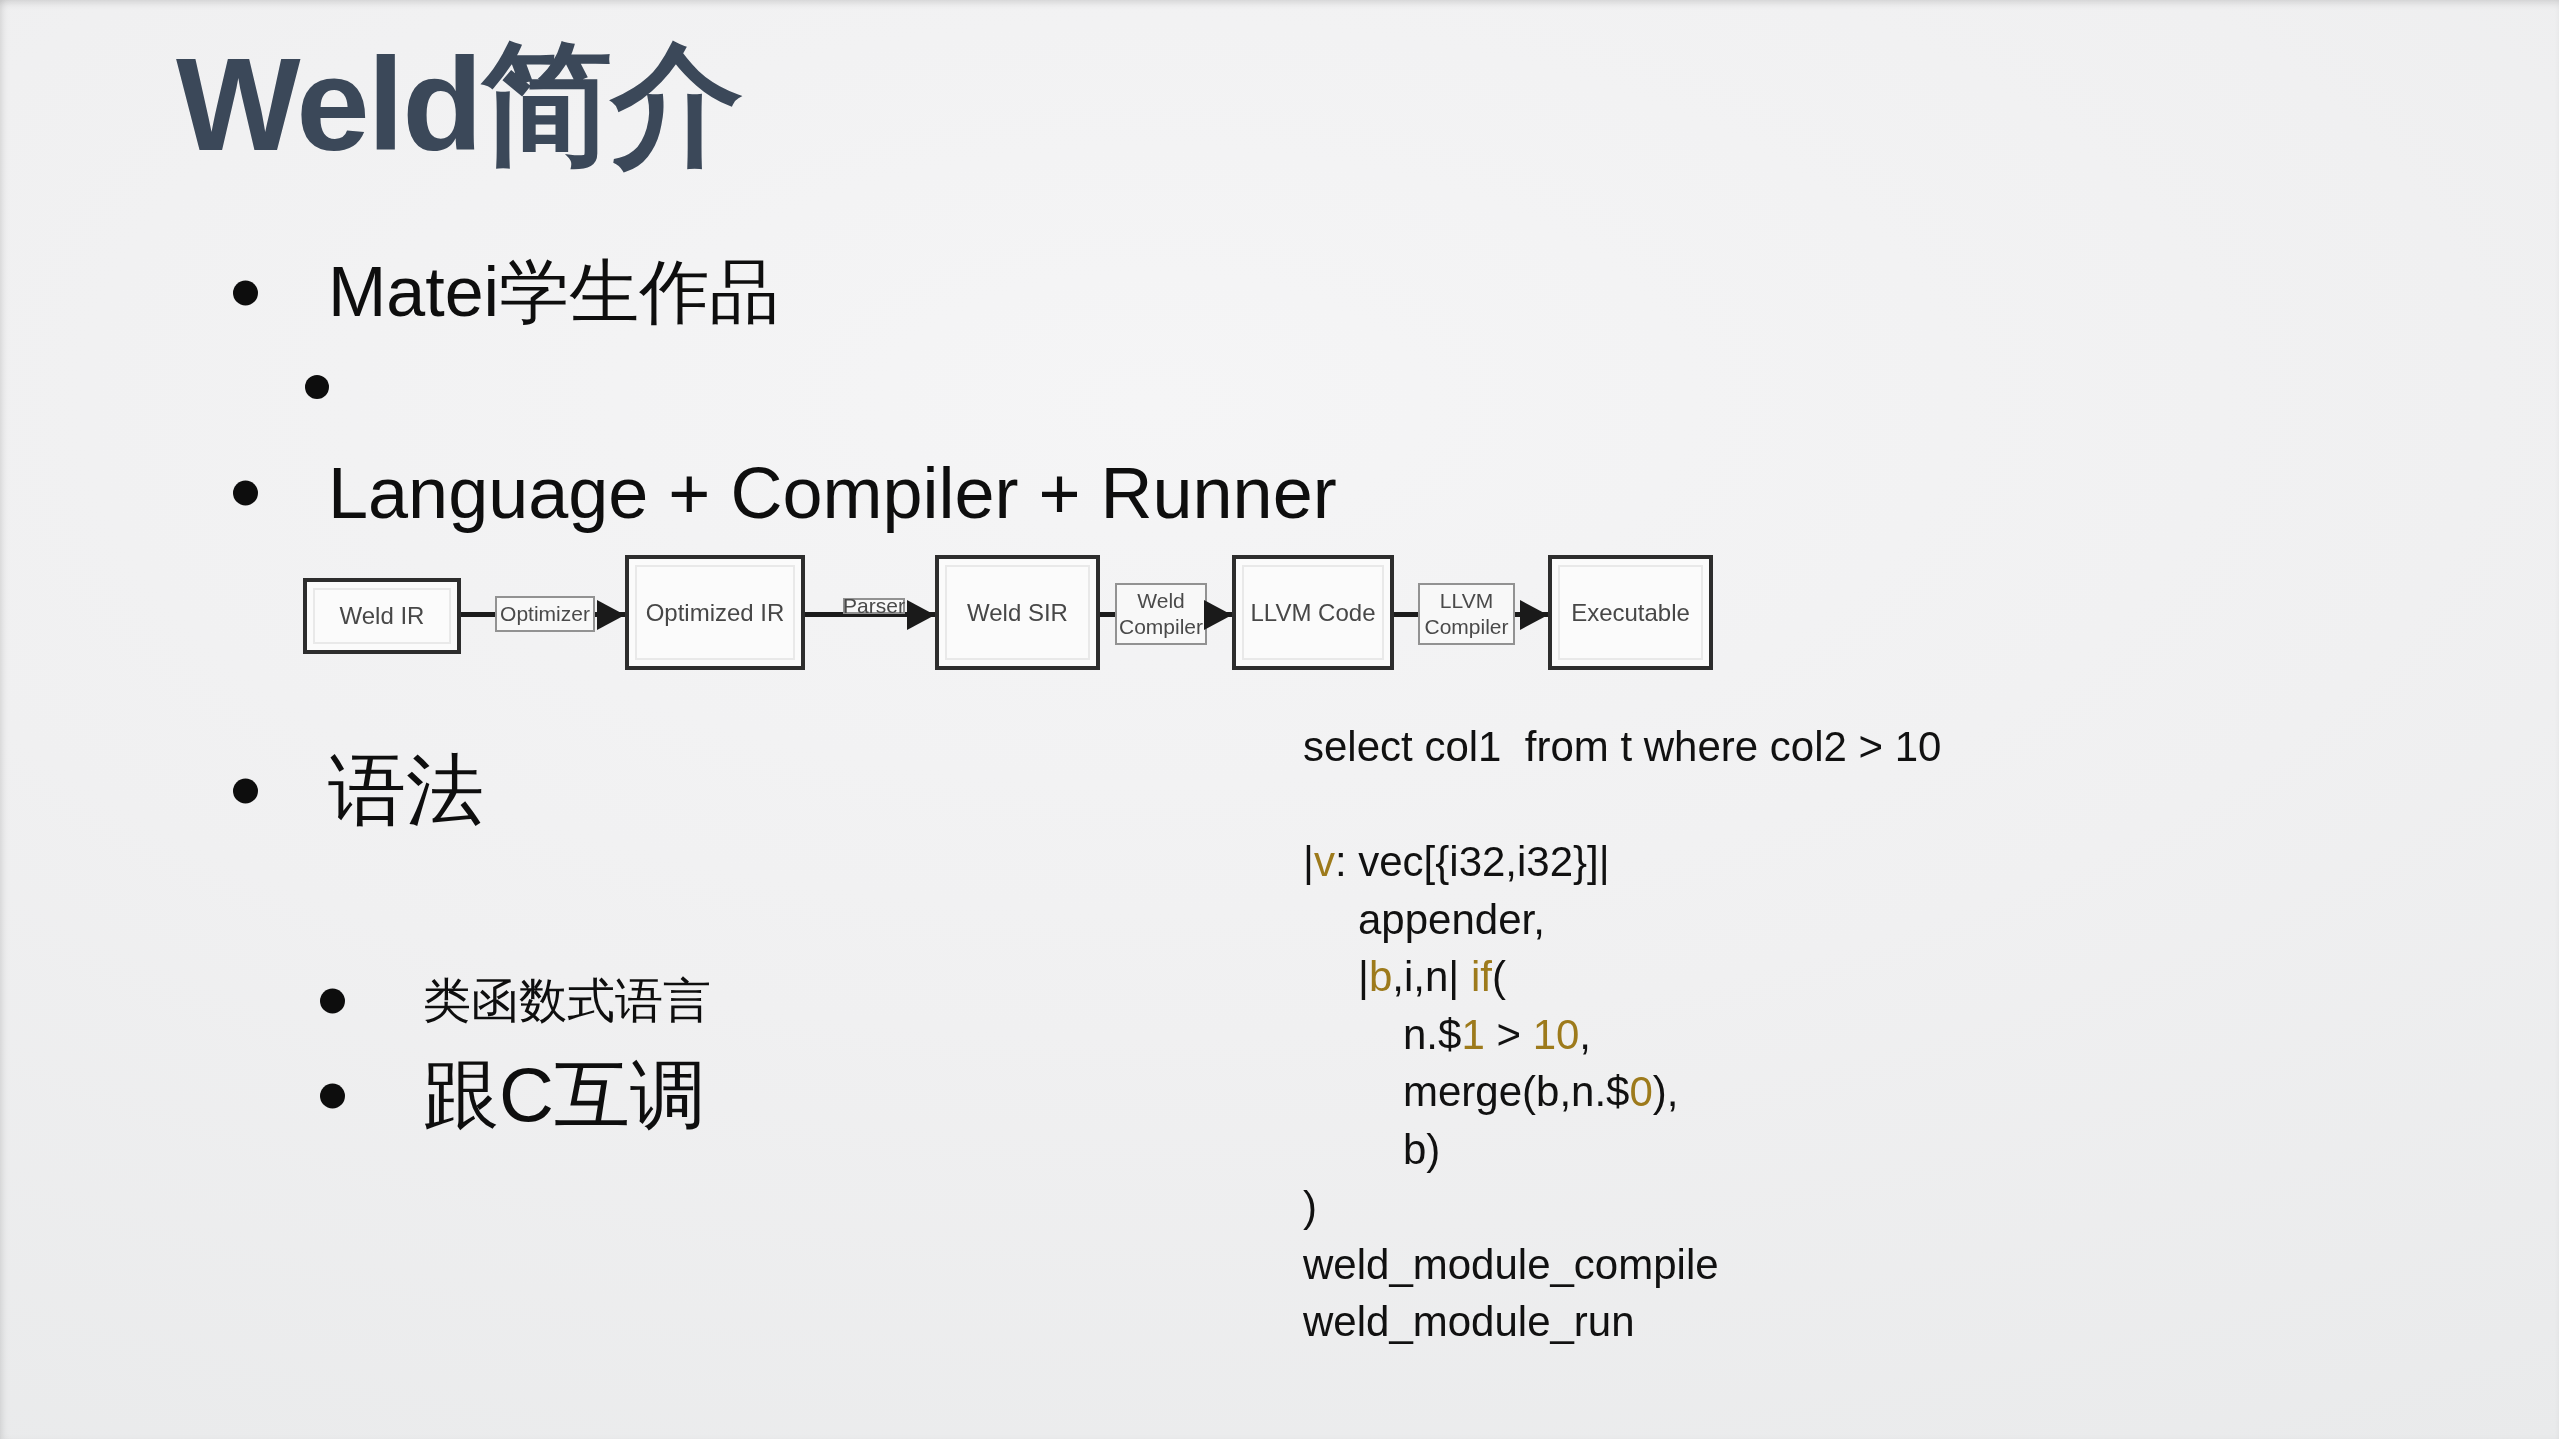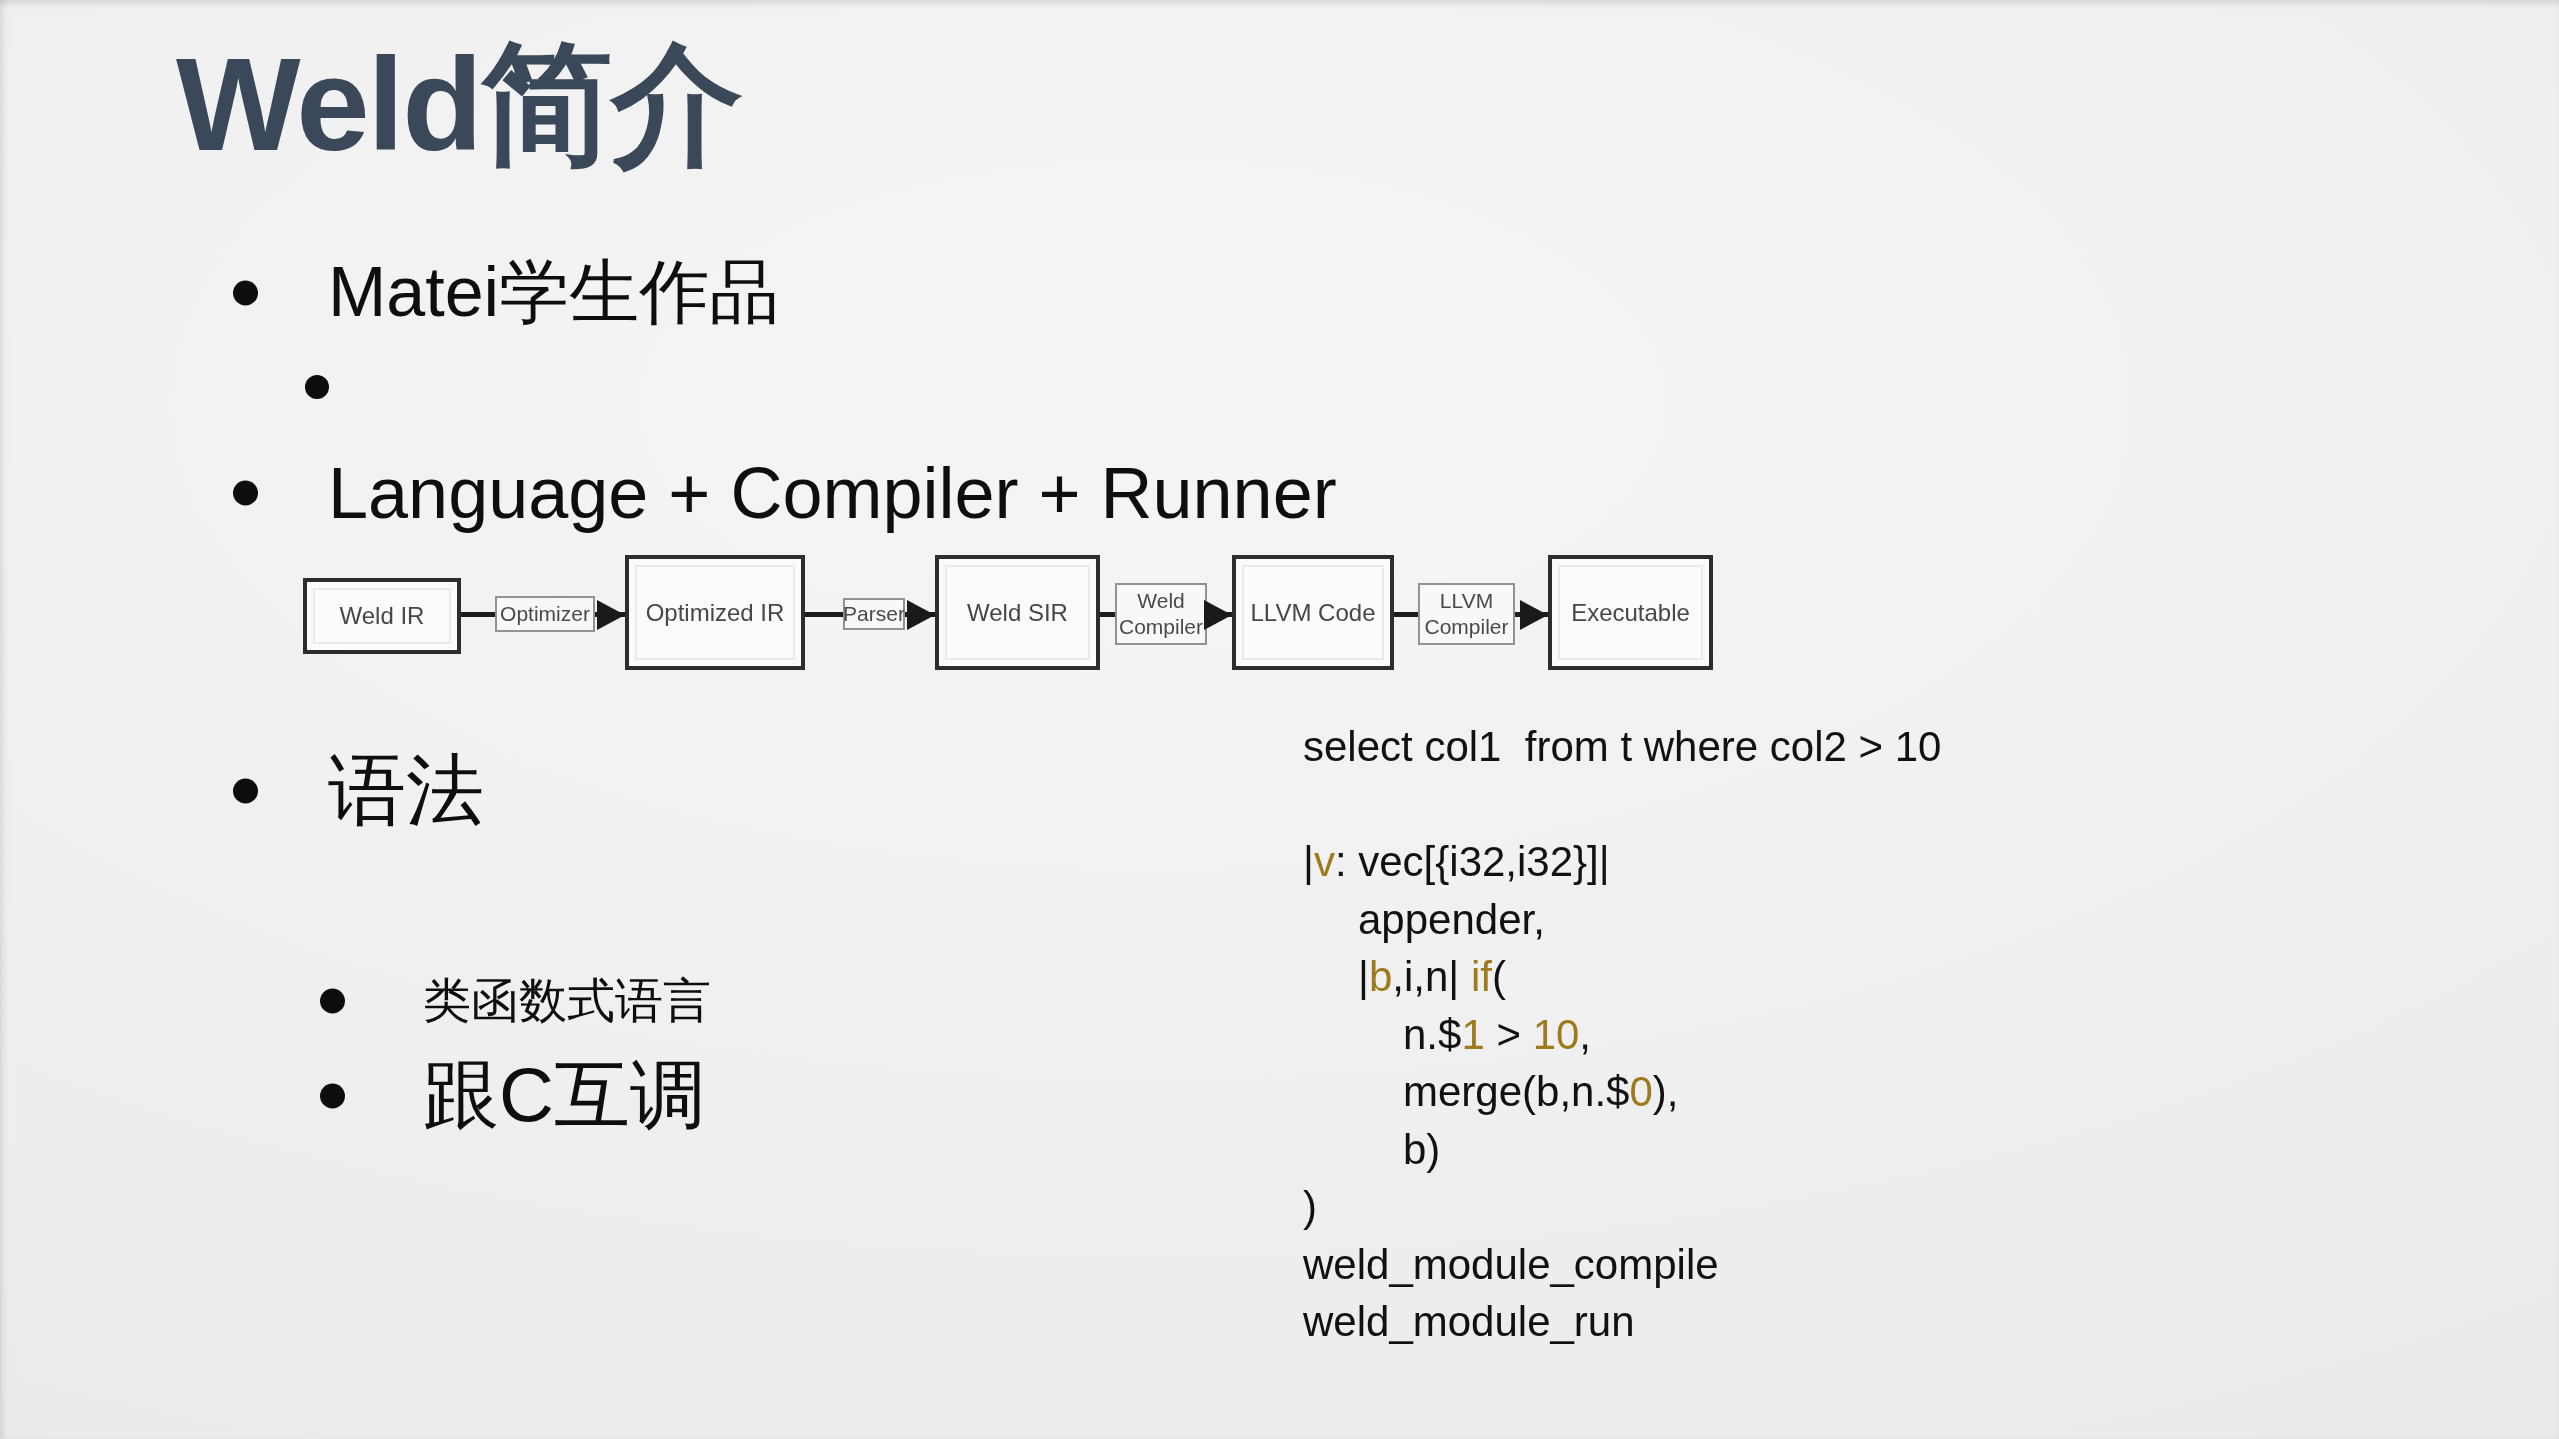--- a/index.html
+++ b/index.html
@@ -97,21 +97,21 @@
 
     <div class="plabel" style="left:195px; top:43px; width:100px; height:36px;">
       <span>Optimizer</span>
     </div>
     <div class="arrow" style="left:297px;"></div>
 
     <div class="pbox" style="left:325px; top:2px; width:180px; height:115px;">
       <span>Optimized IR</span>
     </div>
 
-    <div class="plabel" style="left:543px; top:45px; width:62px; height:32px;">
+    <div class="plabel" style="left:543px; top:45px; width:62px; height:16px;">
       <span>Parser</span>
     </div>
     <div class="arrow" style="left:607px;"></div>
 
     <div class="pbox" style="left:635px; top:2px; width:165px; height:115px;">
       <span>Weld SIR</span>
     </div>
 
     <div class="plabel" style="left:815px; top:30px; width:92px; height:62px;">
       <span>Weld</span>

